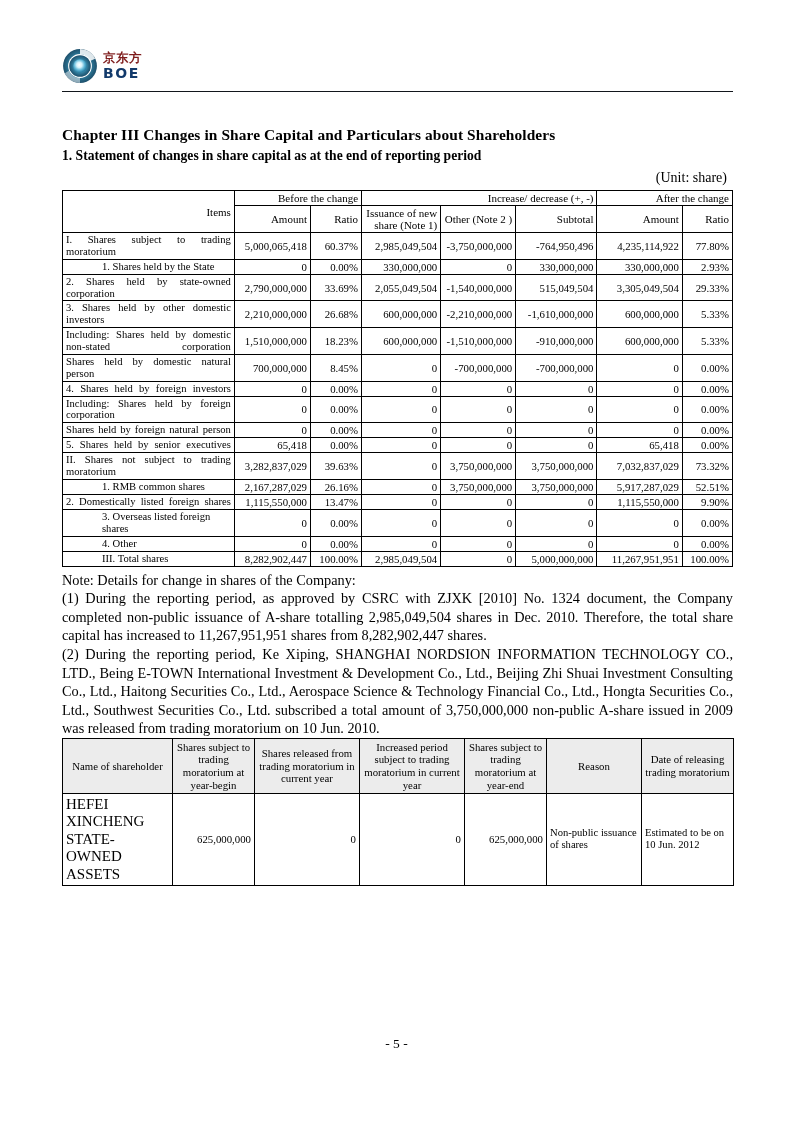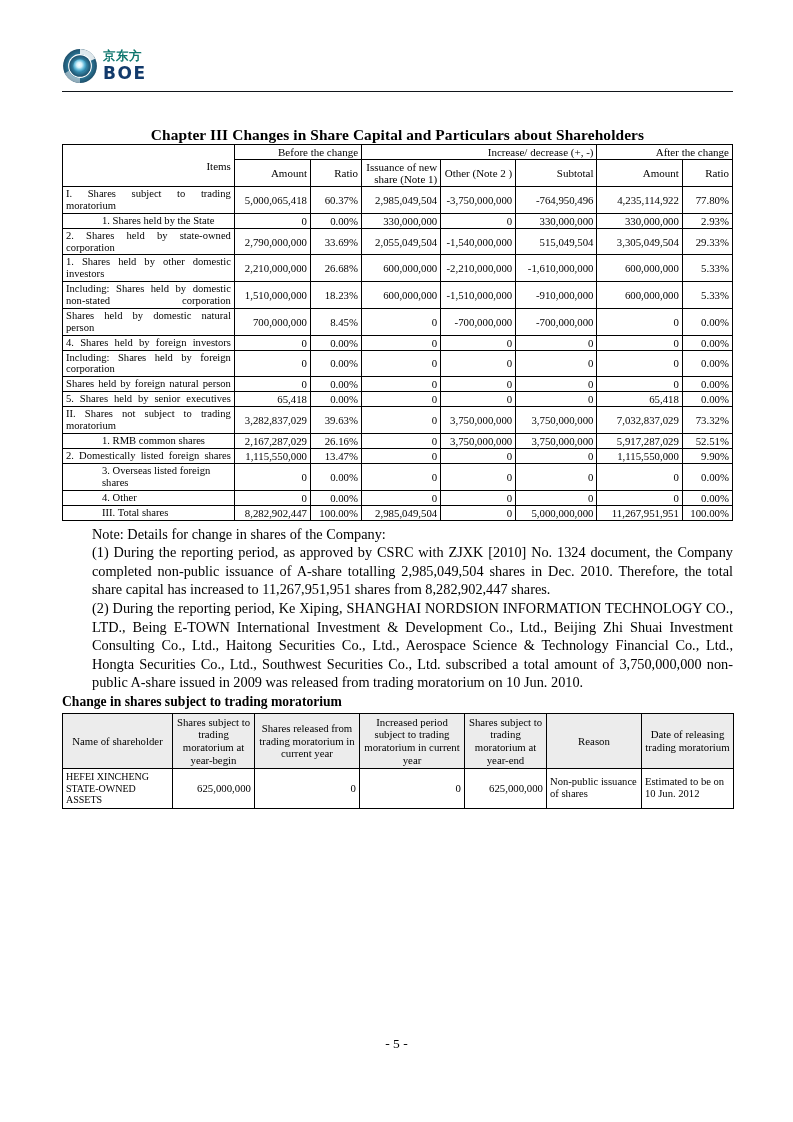--- a/index.html
+++ b/index.html
@@ -43,41 +43,40 @@
   }
   .logo-text {
     display: flex;
     flex-direction: column;
     justify-content: center;
     line-height: 1;
   }
   .logo-cn {
     font-family: "DejaVu Sans", sans-serif;
     font-size: 12.5px;
-    color: #0f766e;
+    color: #7f1d1d;
     letter-spacing: 0.5px;
     font-weight: bold;
   }
   .logo-en {
     font-family: "DejaVu Sans", sans-serif;
-    font-size: 17px;
+    font-size: 14px;
     font-weight: bold;
     color: #123a6b;
     letter-spacing: 1.6px;
     margin-top: 2px;
   }
   .header-rule {
     border-top: 1.6px solid #12161c;
     margin-top: 3px;
     width: 671px;
   }
 
   
   .chapter-title {
-    text-align: center;
     font-weight: bold;
     font-size: 15.4px;
     margin-top: 34px;
     letter-spacing: 0.1px;
   }
   .section-heading {
     font-weight: bold;
     font-size: 13.6px;
     margin-top: 5px;
   }
@@ -129,21 +128,20 @@
     padding-right: 2px;
     font-size: 10.8px;
   }
 
   
   .note-block {
     margin-top: 4px;
     font-size: 14.3px;
     line-height: 1.30;
     text-align: justify;
-    margin-left: 30px;
   }
   .note-block p {
     margin: 0;
   }
 
   .subsection-heading {
     font-weight: bold;
     font-size: 13.6px;
     margin-top: 2px;
     margin-bottom: 3px;
@@ -165,21 +163,21 @@
   }
   table.moratorium-table th {
     background: #ececec;
     text-align: center;
     line-height: 1.16;
     font-size: 10.8px;
   }
   table.moratorium-table td.cname {
     text-align: left;
     line-height: 1.16;
-    font-size: 10px;
+    font-size: 15px;
   }
   table.moratorium-table td.ctr {
     line-height: 1.16;
   }
 
   
   .page-footer {
     position: absolute;
     left: 0;
     right: 0;
@@ -220,20 +218,22 @@
         </svg>
         <div class="logo-text">
           <span class="logo-cn">京东方</span>
           <span class="logo-en">BOE</span>
         </div>
       </div>
       <div class="header-rule"></div>
     </div>
 
     <div class="chapter-title">Chapter III Changes in Share Capital and Particulars about Shareholders</div>
+    <div class="section-heading sub">1. Statement of changes in share capital as at the end of reporting period</div>
+    <div class="unit-line">(Unit: share)</div>
 
     <table class="doc-table">
       <colgroup>
         <col style="width:165px">
         <col style="width:73px">
         <col style="width:49px">
         <col style="width:76px">
         <col style="width:72px">
         <col style="width:78px">
         <col style="width:82px">
@@ -281,21 +281,21 @@
             <td class="cap-label">2. Shares held by state-owned corporation</td>
             <td class="num">2,790,000,000</td>
             <td class="num">33.69%</td>
             <td class="num">2,055,049,504</td>
             <td class="num">-1,540,000,000</td>
             <td class="num">515,049,504</td>
             <td class="num">3,305,049,504</td>
             <td class="num">29.33%</td>
           </tr>
           <tr>
-            <td class="cap-label">1. Shares held by other domestic investors</td>
+            <td class="cap-label">3. Shares held by other domestic investors</td>
             <td class="num">2,210,000,000</td>
             <td class="num">26.68%</td>
             <td class="num">600,000,000</td>
             <td class="num">-2,210,000,000</td>
             <td class="num">-1,610,000,000</td>
             <td class="num">600,000,000</td>
             <td class="num">5.33%</td>
           </tr>
           <tr>
             <td class="cap-label">Including: Shares held by domestic non-stated corporation</td>
@@ -419,21 +419,20 @@
           </tr>
         </tbody>
     </table>
 
     <div class="note-block">
       <p>Note: Details for change in shares of the Company:</p>
       <p>(1) During the reporting period, as approved by CSRC with ZJXK [2010] No. 1324 document, the Company completed non-public issuance of A-share totalling 2,985,049,504 shares in Dec. 2010. Therefore, the total share capital has increased to 11,267,951,951 shares from 8,282,902,447 shares.</p>
       <p>(2) During the reporting period, Ke Xiping, SHANGHAI NORDSION INFORMATION TECHNOLOGY CO., LTD., Being E-TOWN International Investment &amp; Development Co., Ltd., Beijing Zhi Shuai Investment Consulting Co., Ltd., Haitong Securities Co., Ltd., Aerospace Science &amp; Technology Financial Co., Ltd., Hongta Securities Co., Ltd., Southwest Securities Co., Ltd. subscribed a total amount of 3,750,000,000 non-public A-share issued in 2009 was released from trading moratorium on 10 Jun. 2010.</p>
     </div>
 
-    <div class="subsection-heading">Change in shares subject to trading moratorium</div>
 
     <table class="moratorium-table">
       <colgroup>
         <col style="width:110px">
         <col style="width:82px">
         <col style="width:105px">
         <col style="width:105px">
         <col style="width:82px">
         <col style="width:95px">
         <col style="width:92px">

